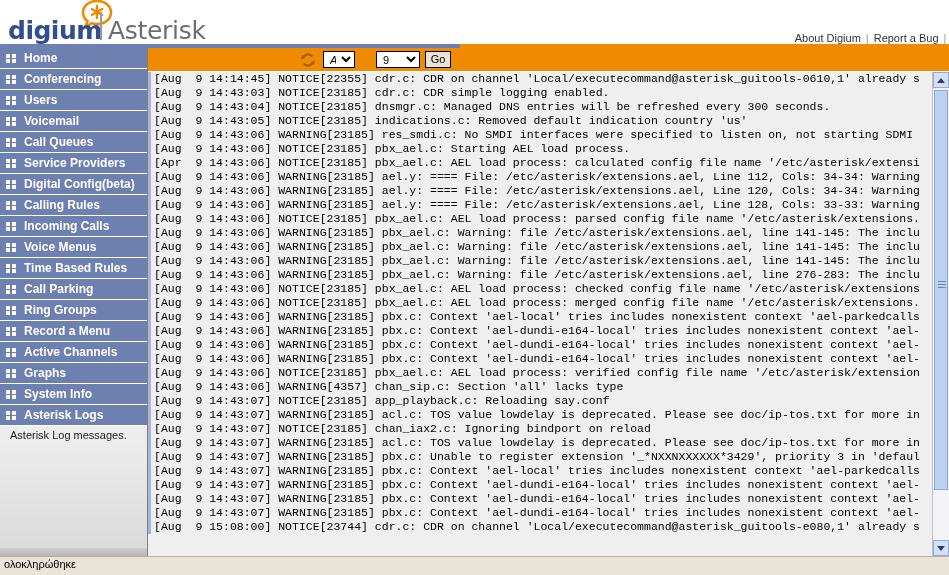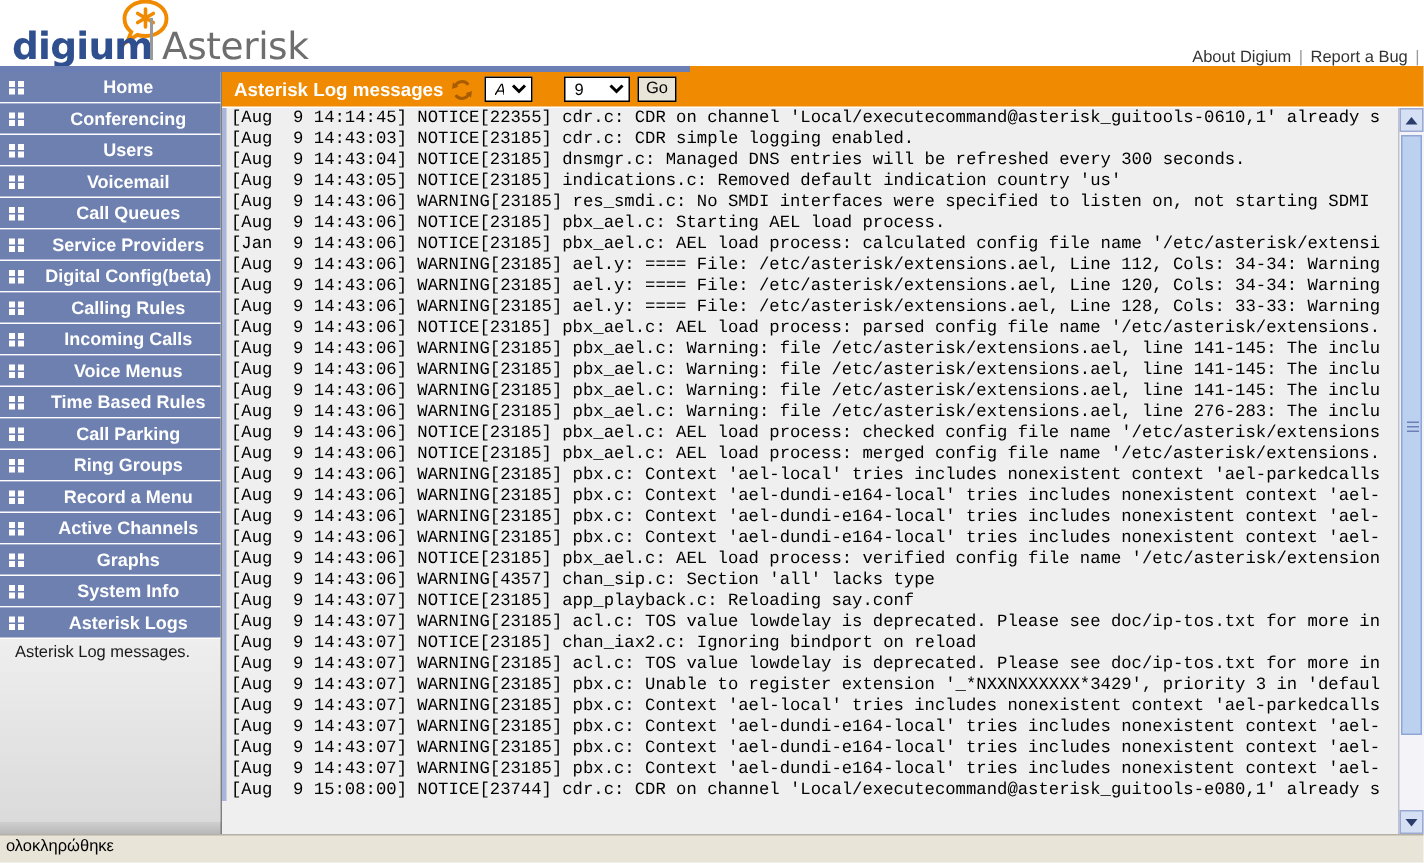--- a/index.html
+++ b/index.html
@@ -85,21 +85,20 @@
     border-bottom: 1px solid #ffffff;
     color: #ffffff;
     font-size: 12px;
     font-weight: bold;
     line-height: 21px;
     padding-left: 24px;
     white-space: nowrap;
     overflow: hidden;
     cursor: pointer;
     box-sizing: border-box;
-    text-align: center;
   }
   .menu-item .gico {
     position: absolute; left: 6px; top: 6px;
     width: 10px; height: 9px;
   }
   .menu-item .gico i {
     position: absolute;
     width: 4px; height: 4px;
     background: #ffffff;
     display: block;
@@ -404,21 +403,20 @@
           <i></i>
         </span><span>Asterisk Logs</span></div>
     </div>
   <div id="menu-desc">Asterisk Log messages.</div>
 </div>
 <div id="sidebar-bottom-strip"></div>
 
 <div id="content">
 
   <div id="title-bar">
-    <div id="title-text">Asterisk Log messages</div>
 
     <div id="refresh-icon">
       <svg width="16" height="16" viewBox="0 0 16 16">
         <path d="M3.2 6.2 A5 5 0 0 1 12.2 4.6" fill="none" stroke="#a85c00" stroke-width="2"></path>
         <polygon points="2.0,3.0 5.6,5.6 1.3,7.4" fill="#a85c00"></polygon>
         <path d="M12.8 9.8 A5 5 0 0 1 3.8 11.4" fill="none" stroke="#a85c00" stroke-width="2"></path>
         <polygon points="14.0,13.0 10.4,10.4 14.7,8.6" fill="#a85c00"></polygon>
       </svg>
     </div>
 
@@ -428,21 +426,21 @@
   </div>
 
   <div id="log-frame">
     <div id="log-inner">
         <div class="log-line">[Aug  9 14:14:45] NOTICE[22355] cdr.c: CDR on channel 'Local/executecommand@asterisk_guitools-0610,1' already s</div>
         <div class="log-line">[Aug  9 14:43:03] NOTICE[23185] cdr.c: CDR simple logging enabled.</div>
         <div class="log-line">[Aug  9 14:43:04] NOTICE[23185] dnsmgr.c: Managed DNS entries will be refreshed every 300 seconds.</div>
         <div class="log-line">[Aug  9 14:43:05] NOTICE[23185] indications.c: Removed default indication country 'us'</div>
         <div class="log-line">[Aug  9 14:43:06] WARNING[23185] res_smdi.c: No SMDI interfaces were specified to listen on, not starting SDMI</div>
         <div class="log-line">[Aug  9 14:43:06] NOTICE[23185] pbx_ael.c: Starting AEL load process.</div>
-        <div class="log-line">[Jan  9 14:43:06] NOTICE[23185] pbx_ael.c: AEL load process: calculated config file name '/etc/asterisk/extensi</div>
+        <div class="log-line">[Apr  9 14:43:06] NOTICE[23185] pbx_ael.c: AEL load process: calculated config file name '/etc/asterisk/extensi</div>
         <div class="log-line">[Aug  9 14:43:06] WARNING[23185] ael.y: ==== File: /etc/asterisk/extensions.ael, Line 112, Cols: 34-34: Warning</div>
         <div class="log-line">[Aug  9 14:43:06] WARNING[23185] ael.y: ==== File: /etc/asterisk/extensions.ael, Line 120, Cols: 34-34: Warning</div>
         <div class="log-line">[Aug  9 14:43:06] WARNING[23185] ael.y: ==== File: /etc/asterisk/extensions.ael, Line 128, Cols: 33-33: Warning</div>
         <div class="log-line">[Aug  9 14:43:06] NOTICE[23185] pbx_ael.c: AEL load process: parsed config file name '/etc/asterisk/extensions.</div>
         <div class="log-line">[Aug  9 14:43:06] WARNING[23185] pbx_ael.c: Warning: file /etc/asterisk/extensions.ael, line 141-145: The inclu</div>
         <div class="log-line">[Aug  9 14:43:06] WARNING[23185] pbx_ael.c: Warning: file /etc/asterisk/extensions.ael, line 141-145: The inclu</div>
         <div class="log-line">[Aug  9 14:43:06] WARNING[23185] pbx_ael.c: Warning: file /etc/asterisk/extensions.ael, line 141-145: The inclu</div>
         <div class="log-line">[Aug  9 14:43:06] WARNING[23185] pbx_ael.c: Warning: file /etc/asterisk/extensions.ael, line 276-283: The inclu</div>
         <div class="log-line">[Aug  9 14:43:06] NOTICE[23185] pbx_ael.c: AEL load process: checked config file name '/etc/asterisk/extensions</div>
         <div class="log-line">[Aug  9 14:43:06] NOTICE[23185] pbx_ael.c: AEL load process: merged config file name '/etc/asterisk/extensions.</div>

